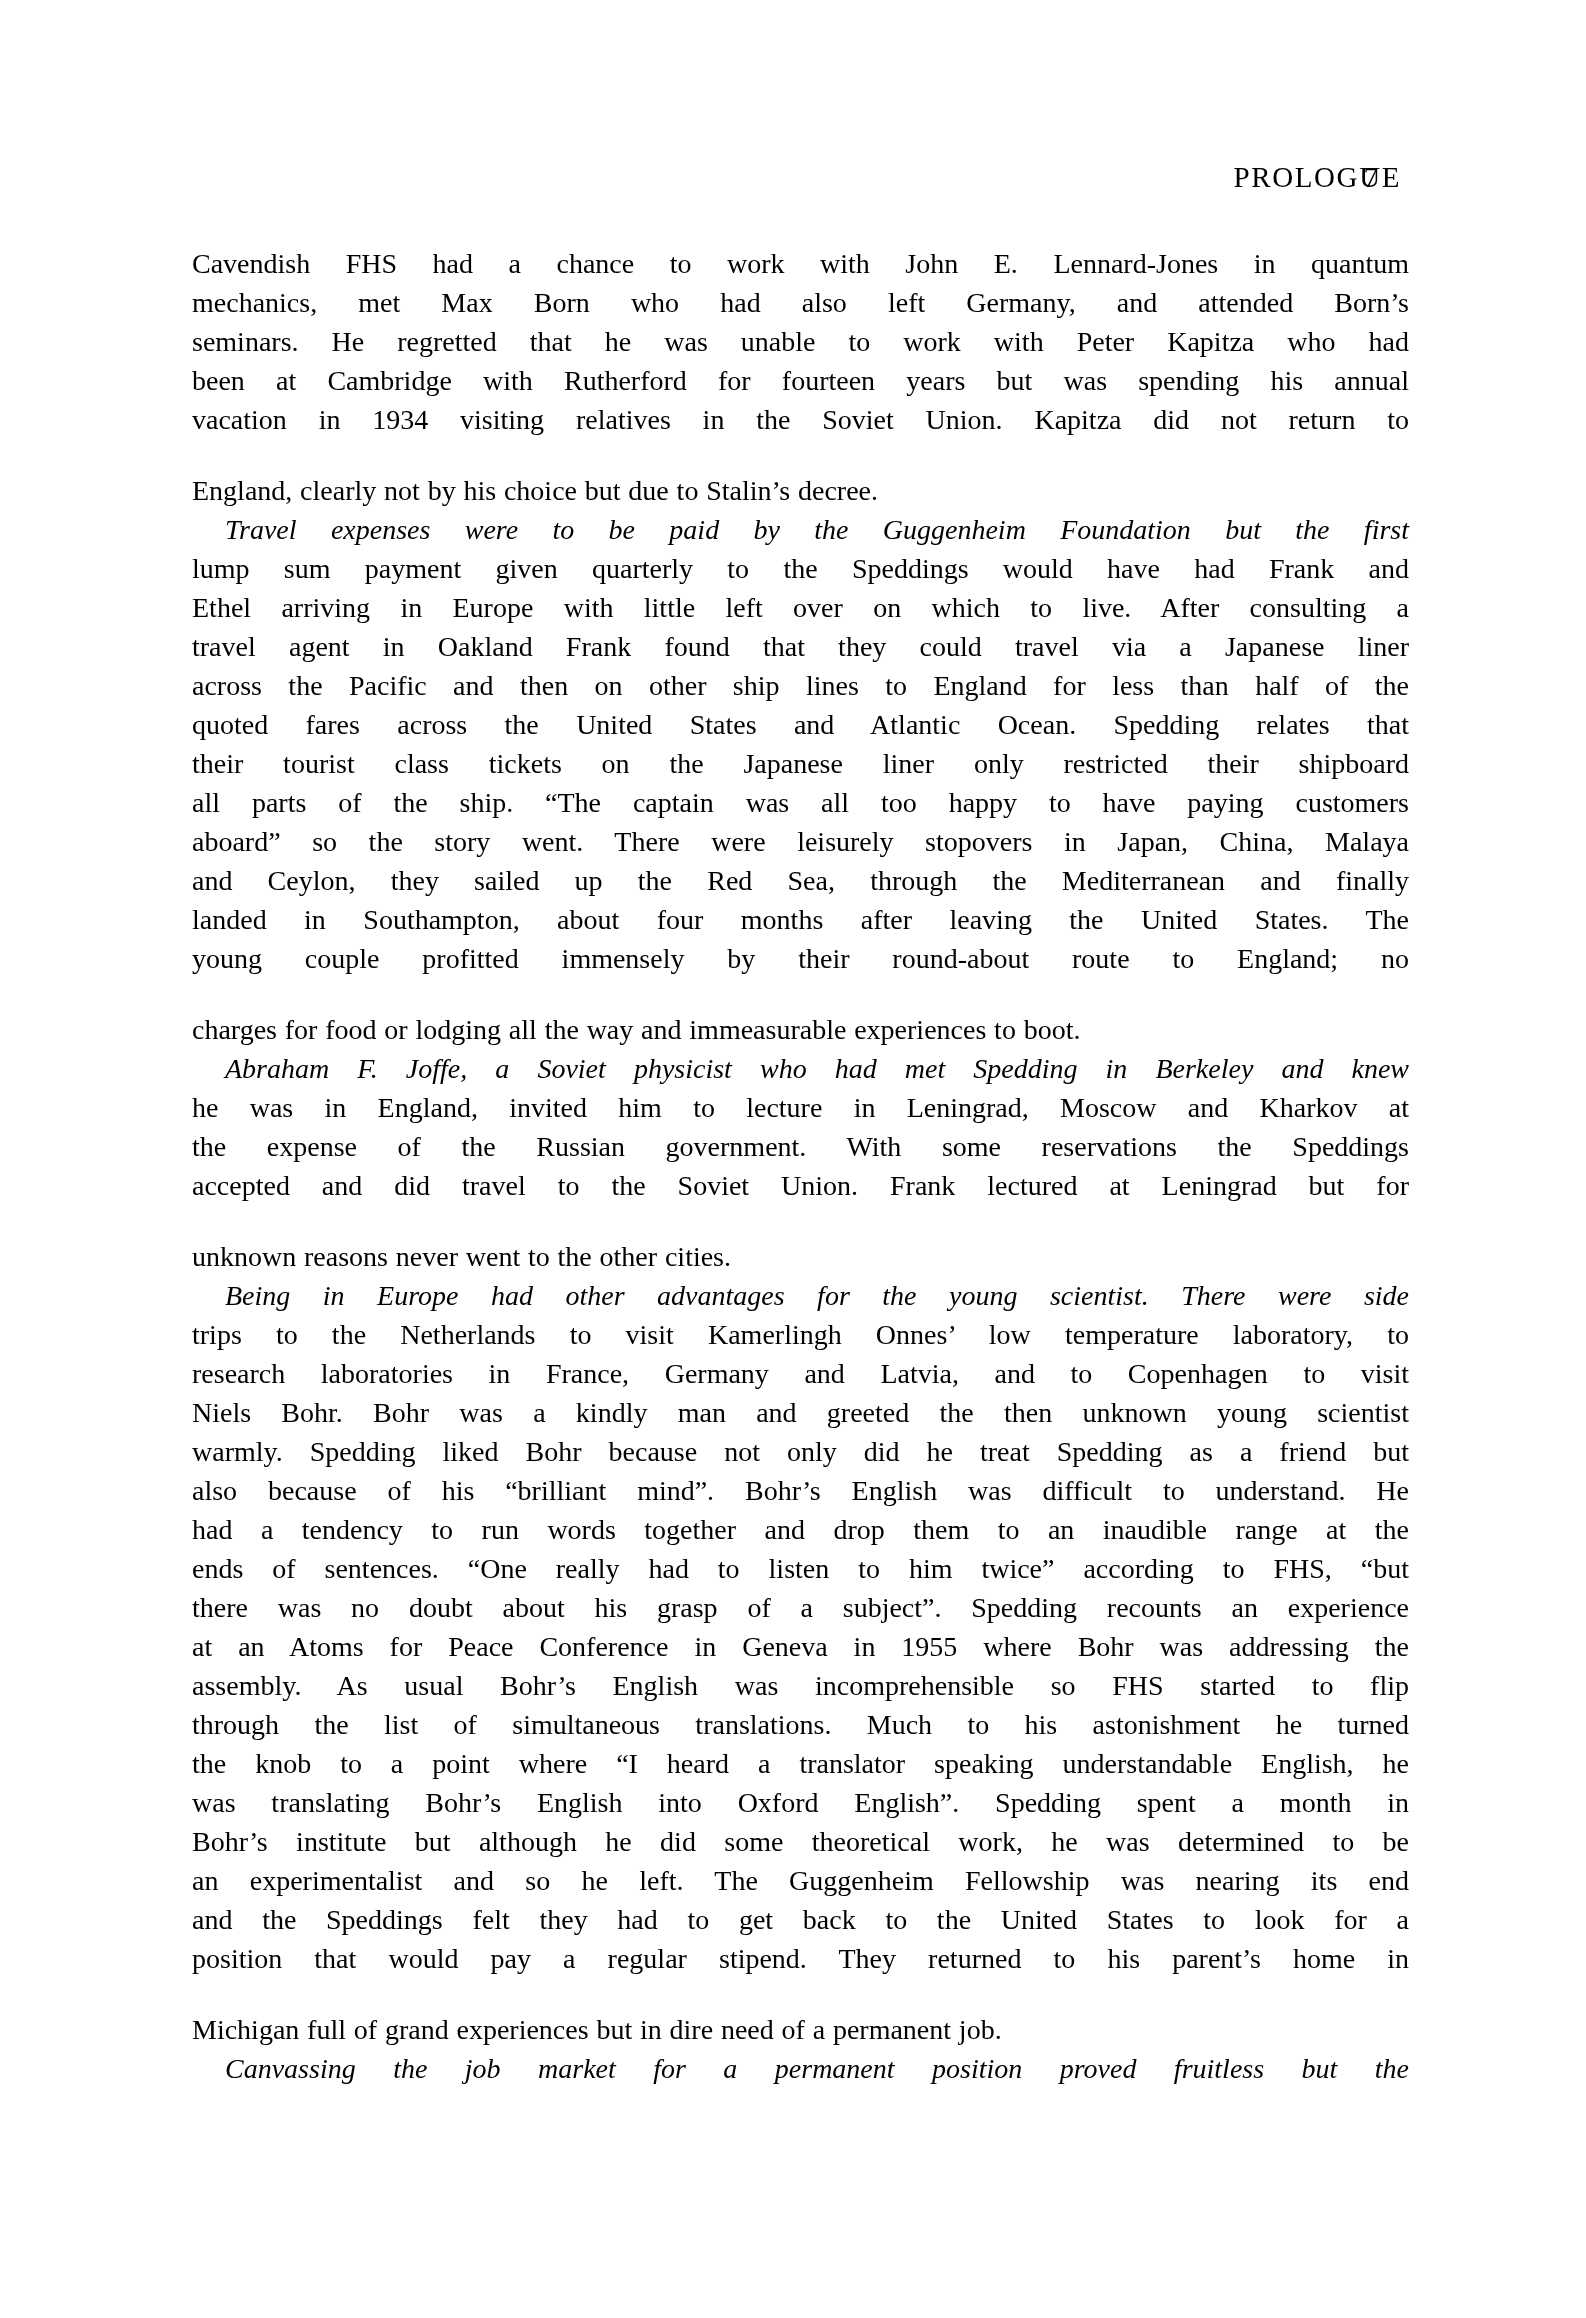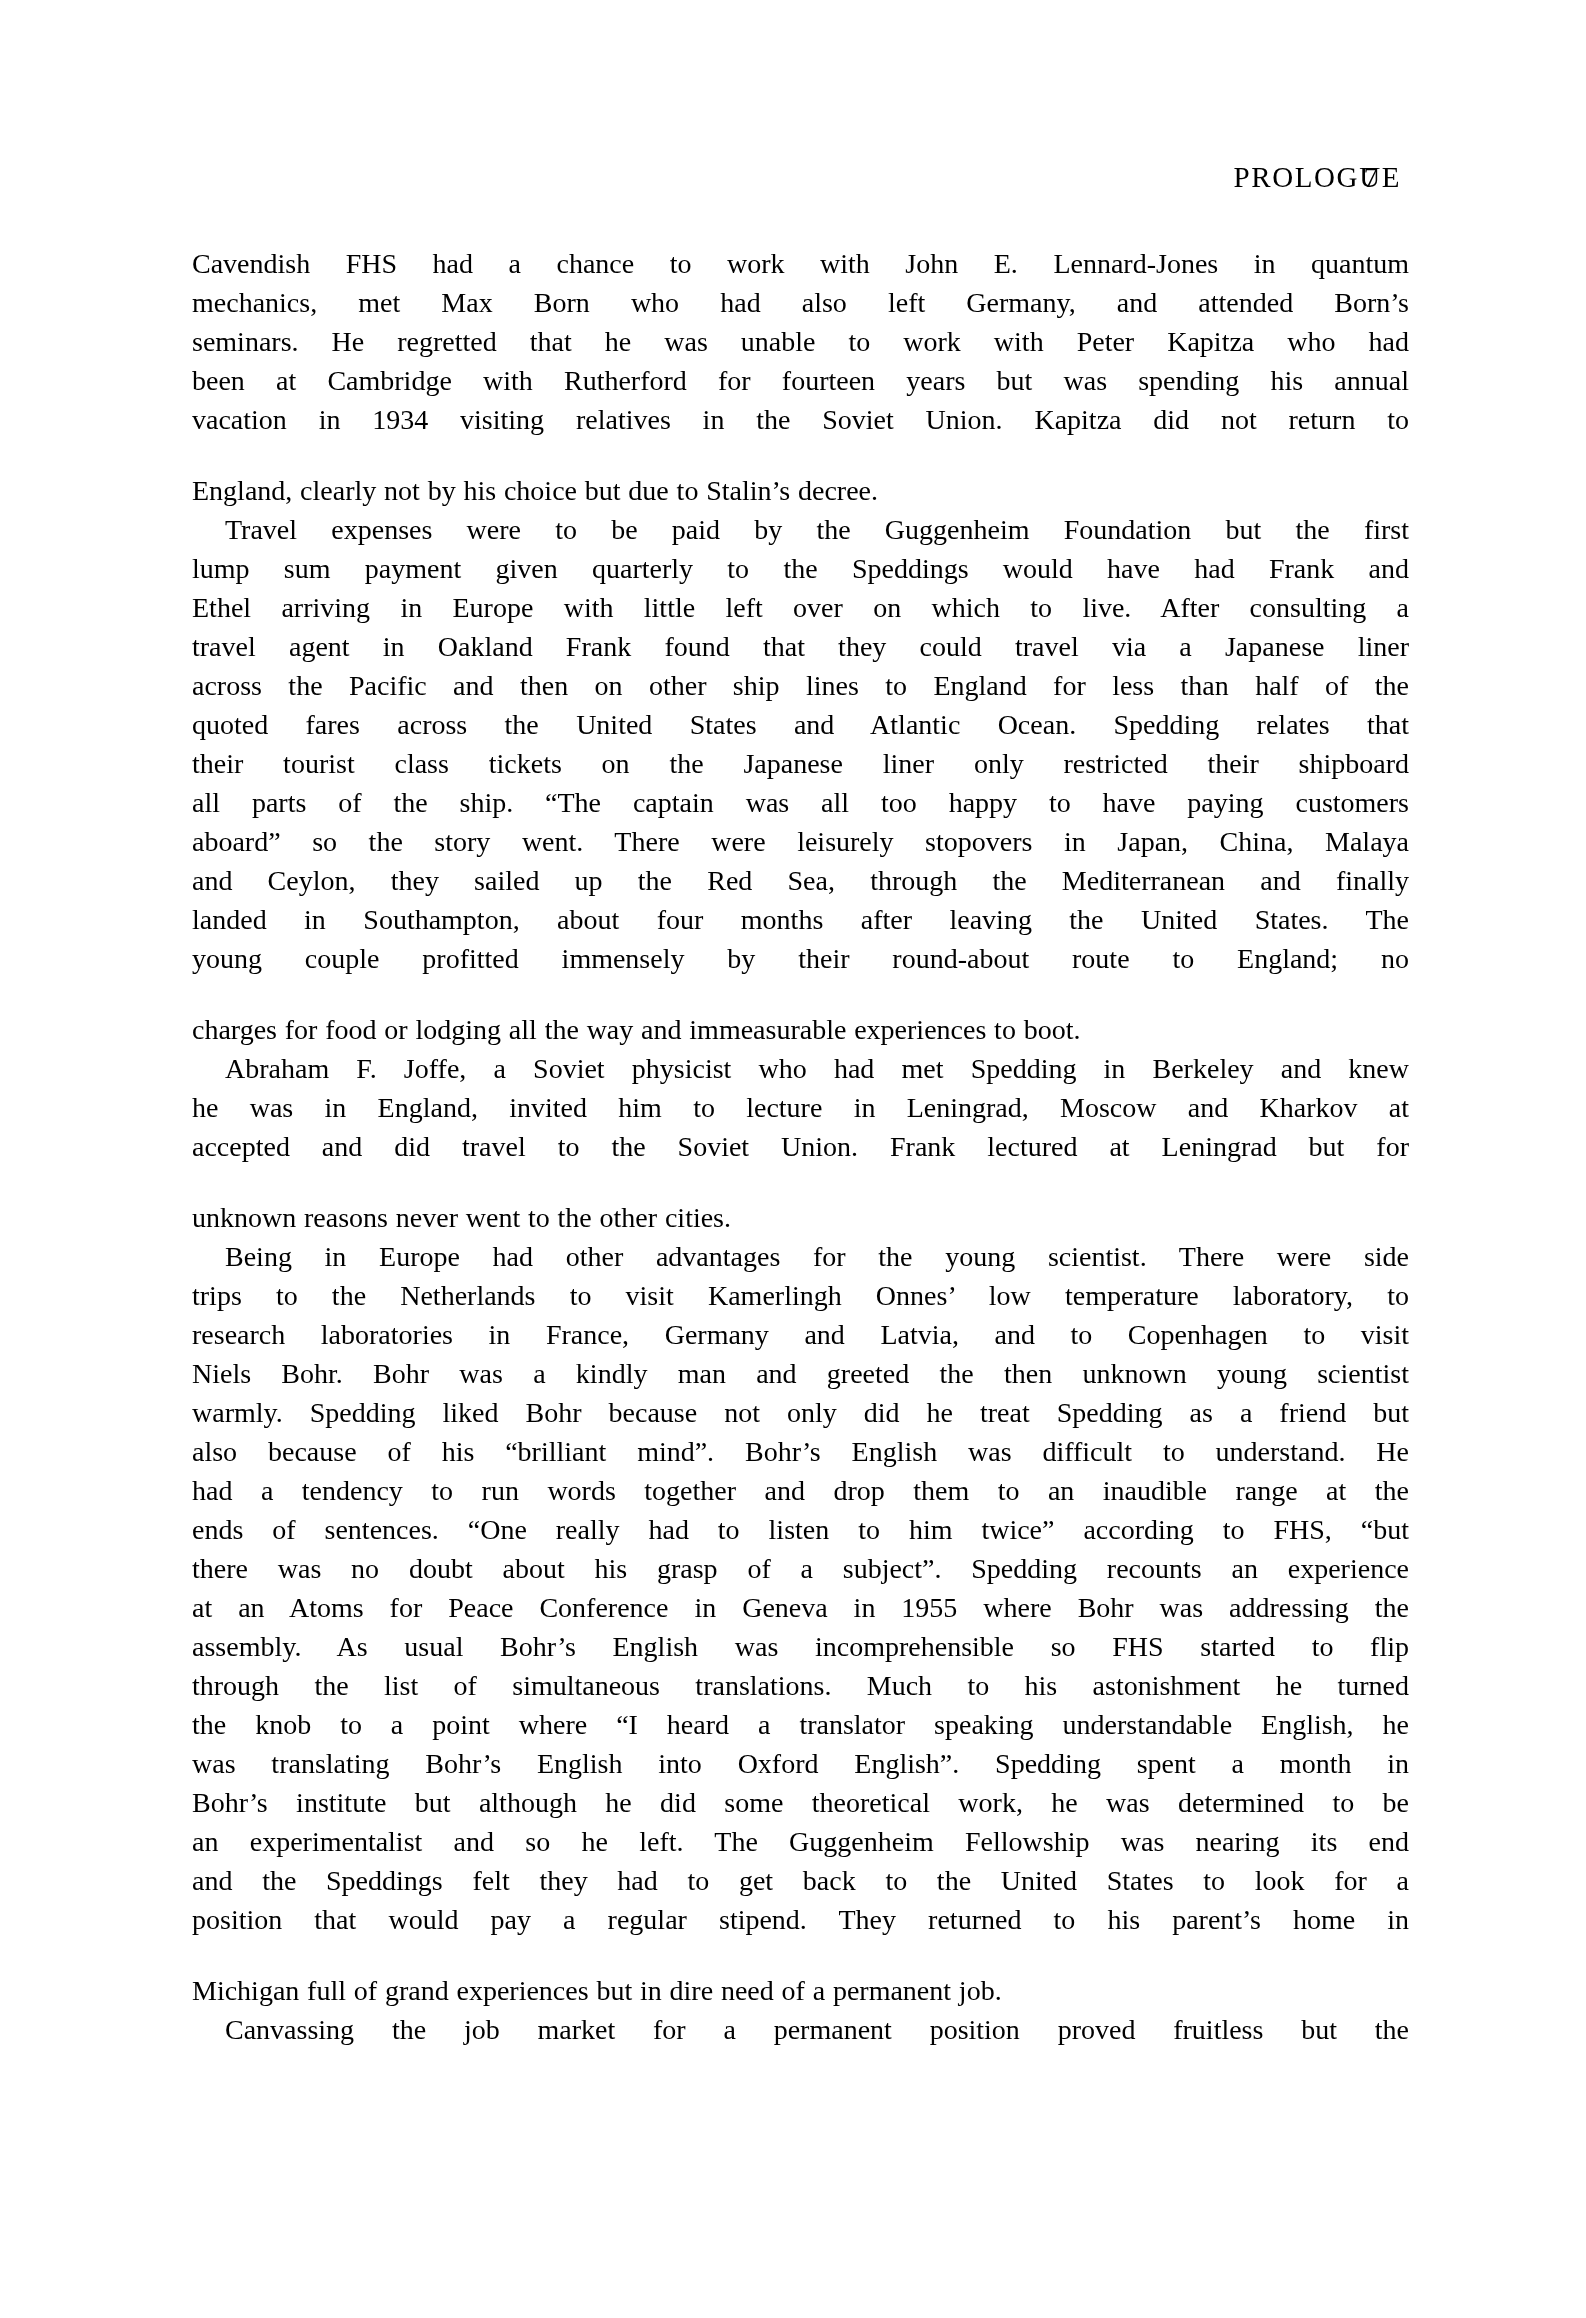--- a/index.html
+++ b/index.html
@@ -49,20 +49,21 @@
     margin: 0;
     padding: 0;
   }
   .text-line {
     text-align: justify;
     text-align-last: justify;
     white-space: normal;
   }
   .text-line.indent {
     text-indent: 33px;
+    font-style: italic;
   }
   .text-line.para-end {
     text-align-last: left;
     margin-top: 32px;
   }
 </style>
 </head>
 <body>
 
 <header class="running-header">
@@ -90,20 +91,21 @@
       <div class="text-line">all parts of the ship. “The captain was all too happy to have paying customers</div>
       <div class="text-line">aboard” so the story went. There were leisurely stopovers in Japan, China, Malaya</div>
       <div class="text-line">and Ceylon, they sailed up the Red Sea, through the Mediterranean and finally</div>
       <div class="text-line">landed in Southampton, about four months after leaving the United States. The</div>
       <div class="text-line">young couple profitted immensely by their round-about route to England; no</div>
       <div class="text-line para-end">charges for food or lodging all the way and immeasurable experiences to boot.</div>
     </div>
     <div class="paragraph">
       <div class="text-line indent">Abraham F. Joffe, a Soviet physicist who had met Spedding in Berkeley and knew</div>
       <div class="text-line">he was in England, invited him to lecture in Leningrad, Moscow and Kharkov at</div>
+      <div class="text-line">the expense of the Russian government. With some reservations the Speddings</div>
       <div class="text-line">accepted and did travel to the Soviet Union. Frank lectured at Leningrad but for</div>
       <div class="text-line para-end">unknown reasons never went to the other cities.</div>
     </div>
     <div class="paragraph">
       <div class="text-line indent">Being in Europe had other advantages for the young scientist. There were side</div>
       <div class="text-line">trips to the Netherlands to visit Kamerlingh Onnes’ low temperature laboratory, to</div>
       <div class="text-line">research laboratories in France, Germany and Latvia, and to Copenhagen to visit</div>
       <div class="text-line">Niels Bohr. Bohr was a kindly man and greeted the then unknown young scientist</div>
       <div class="text-line">warmly. Spedding liked Bohr because not only did he treat Spedding as a friend but</div>
       <div class="text-line">also because of his “brilliant mind”. Bohr’s English was difficult to understand. He</div>

